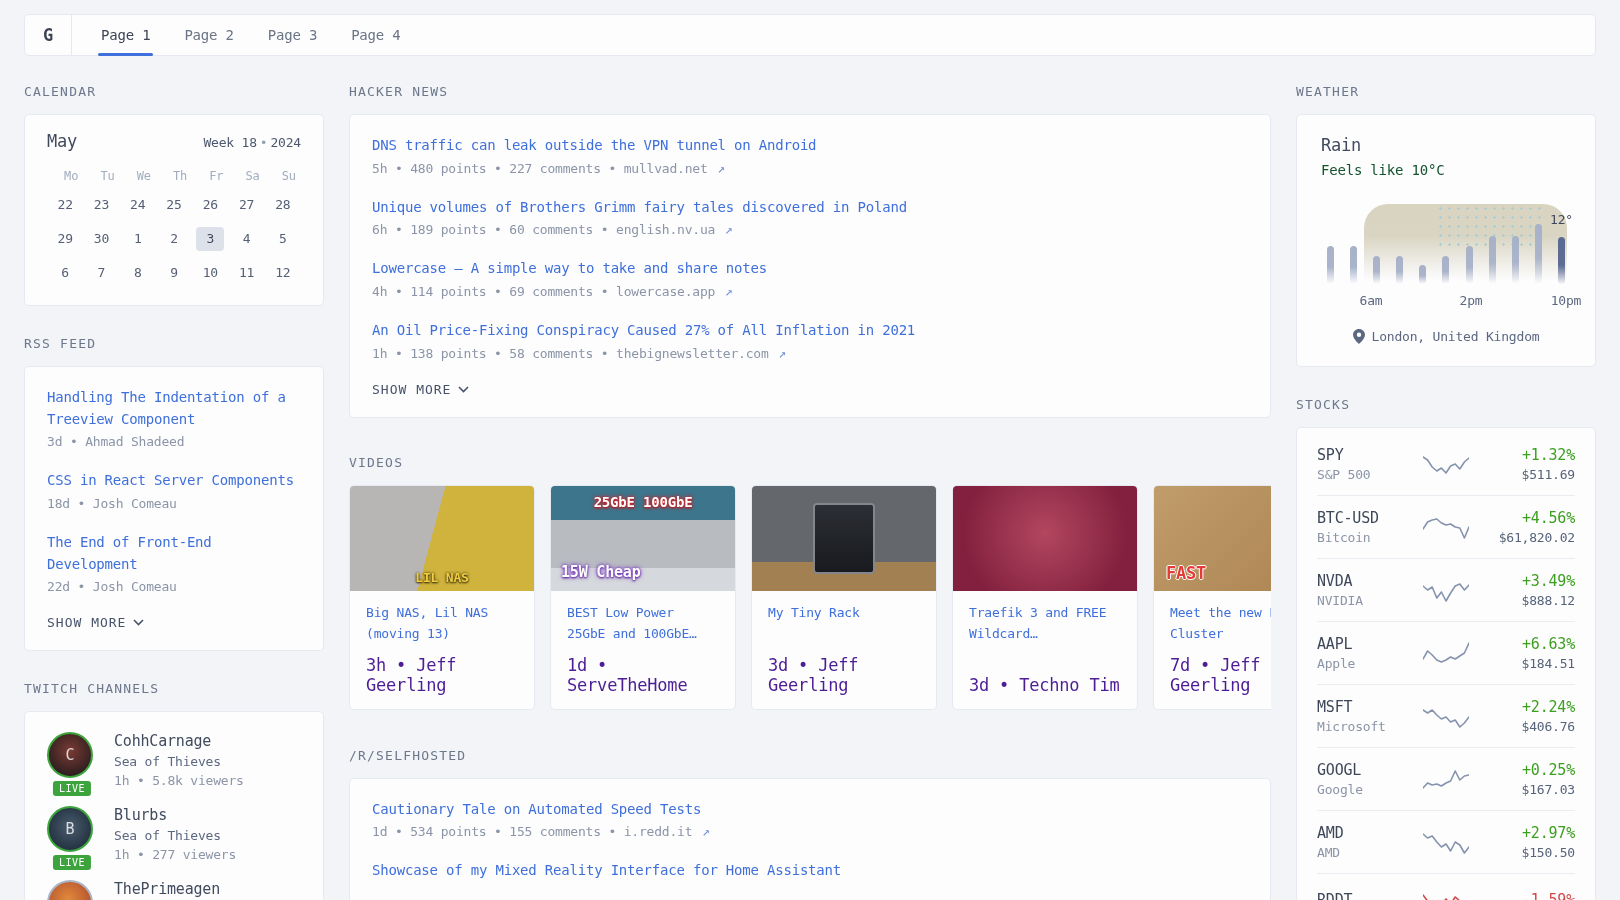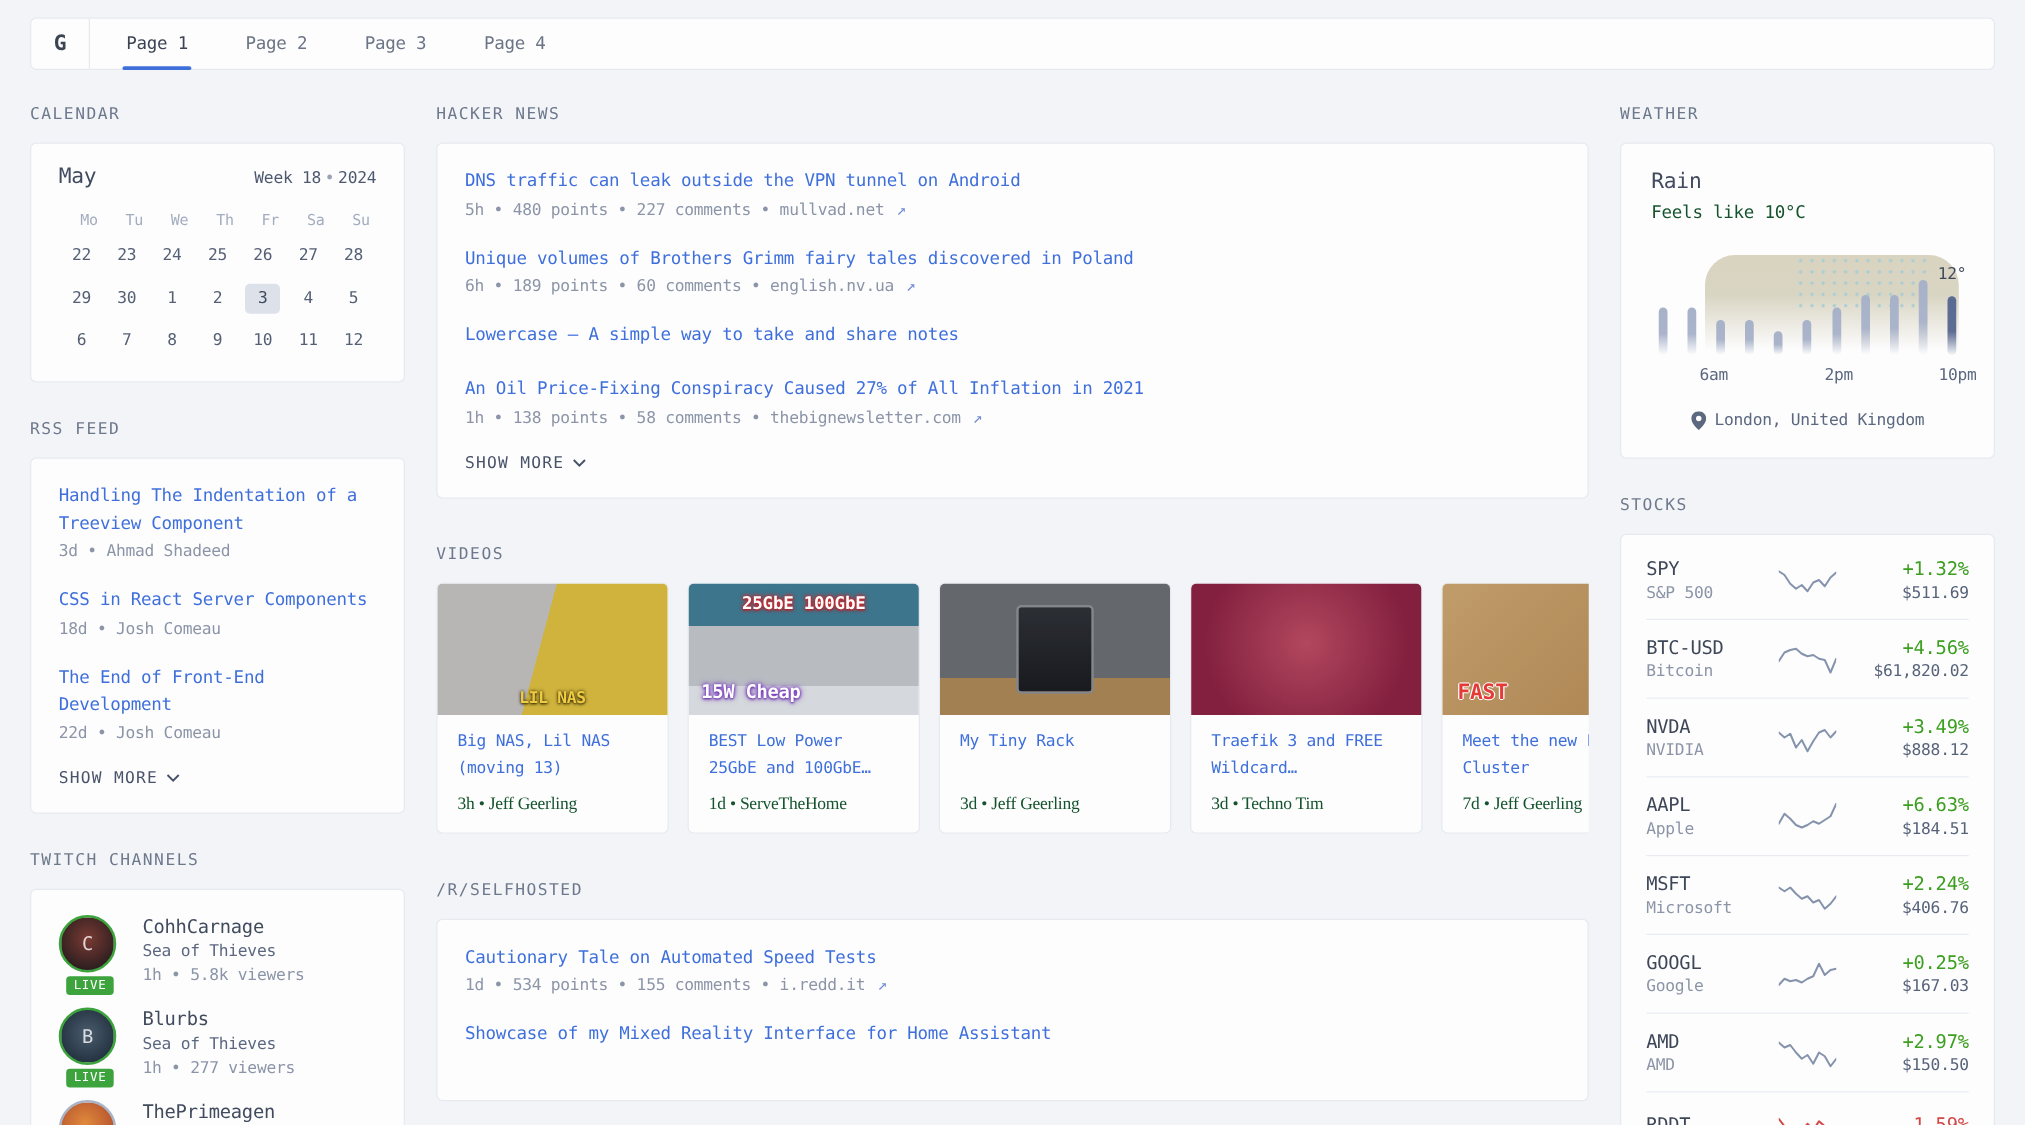--- a/index.html
+++ b/index.html
@@ -11,21 +11,21 @@
     color:#414b5e;
   }
   
   .topbar {
     margin:14px 24px 0; height:42px;
     background:#fdfdfe; border:1px solid #e6eaf0; border-radius:5px;
     display:flex; align-items:stretch;
   }
   .logo { width:47px; display:flex; align-items:center; justify-content:center;
     border-right:1px solid #e6eaf0; font-size:17px; font-weight:600; color:#3c4454; }
-  .tabs { display:flex; padding-left:12px;gap:12px; }
+  .tabs { display:flex; padding-left:12px; }
   .tab { padding:0 12px; margin:0 5px; display:flex; align-items:center;
     font-size:14px; color:#6b7585; position:relative; cursor:pointer; }
   .tab.active { color:#3c4454; }
   .tab.active::after { content:""; position:absolute; left:9px; right:9px; bottom:-1px;
     height:3px; border-radius:2px; background:#3e6fdb; }
   
   .main { display:flex; gap:25px; padding:0 24px; margin-top:28px; }
   .col-left  { width:300px; flex:none; }
   .col-mid   { width:922px; flex:none; }
   .col-right { width:300px; flex:none; }
@@ -90,21 +90,21 @@
     text-shadow:0 0 3px #7b3bc4,0 0 5px #7b3bc4,0 1px 2px #4a1e7e; }
   .lbl-fast { bottom:8px; left:12px; color:#e43b38; font-size:17px;
     text-shadow:0 1px 0 #fff,0 -1px 0 #fff,1px 0 0 #fff,-1px 0 0 #fff; }
   .rackbox { position:absolute; left:34%; top:18%; width:32%; height:64%;
     background:linear-gradient(180deg,#2d2f33,#17181b); border-radius:2px;
     box-shadow:0 0 0 2px #8e9094; }
   .vbody { padding:12px 16px 14px; display:flex; flex-direction:column; flex:1; }
   .vtitle { font-size:13px; line-height:1.6; color:#3e6fdb; cursor:pointer;
     display:-webkit-box; -webkit-line-clamp:2; -webkit-box-orient:vertical; overflow:hidden;
     min-height:42px; }
-  .vmeta { font-size:14px; color:#14532d; margin-top:auto; padding-top:10px;font-family:Liberation Serif, serif; }
+  .vmeta { font-size:17px; color:#4c1d95; margin-top:auto; padding-top:10px; }
   .sec-videos { margin-bottom:38px;margin-top:37px; }
   
   .weather { padding:20px 24px 22px; text-align:left; }
   .wtitle { font-size:17px; color:#414b5e; }
   .wfeels { font-size:14px; color:#14532d; margin-top:7px; }
   .wchart { height:82px; margin:24px 4px 0; position:relative;
     display:flex; align-items:flex-end; justify-content:space-between; padding:0 2px; }
   .wband { position:absolute; left:16%; right:0; top:2px; bottom:0;
     background:linear-gradient(180deg,#d8d4c0 0%, #d9d5c3 40%, rgba(217,213,195,0) 96%);
     border-radius:24px 24px 0 0; }
@@ -263,20 +263,21 @@
       <div class="feed-item">
         <div class="feed-title">DNS traffic can leak outside the VPN tunnel on Android</div>
         <div class="feed-meta"><span>5h • 480 points • 227 comments • mullvad.net</span> <span class="ext-arrow">↗</span></div>
       </div>
       <div class="feed-item">
         <div class="feed-title">Unique volumes of Brothers Grimm fairy tales discovered in Poland</div>
         <div class="feed-meta"><span>6h • 189 points • 60 comments • english.nv.ua</span> <span class="ext-arrow">↗</span></div>
       </div>
       <div class="feed-item">
         <div class="feed-title">Lowercase – A simple way to take and share notes</div>
+        <div class="feed-meta"><span>4h • 114 points • 69 comments • lowercase.app</span> <span class="ext-arrow">↗</span></div>
       </div>
       <div class="feed-item">
         <div class="feed-title">An Oil Price-Fixing Conspiracy Caused 27% of All Inflation in 2021</div>
         <div class="feed-meta"><span>1h • 138 points • 58 comments • thebignewsletter.com</span> <span class="ext-arrow">↗</span></div>
       </div>
       <div class="show-more">
         <span>SHOW MORE</span>
         <svg class="chev" viewBox="0 0 11 7">
               <polyline points="1,1 5.5,5.5 10,1" fill="none" stroke="#48536a" stroke-width="1.6"></polyline>
             </svg>

